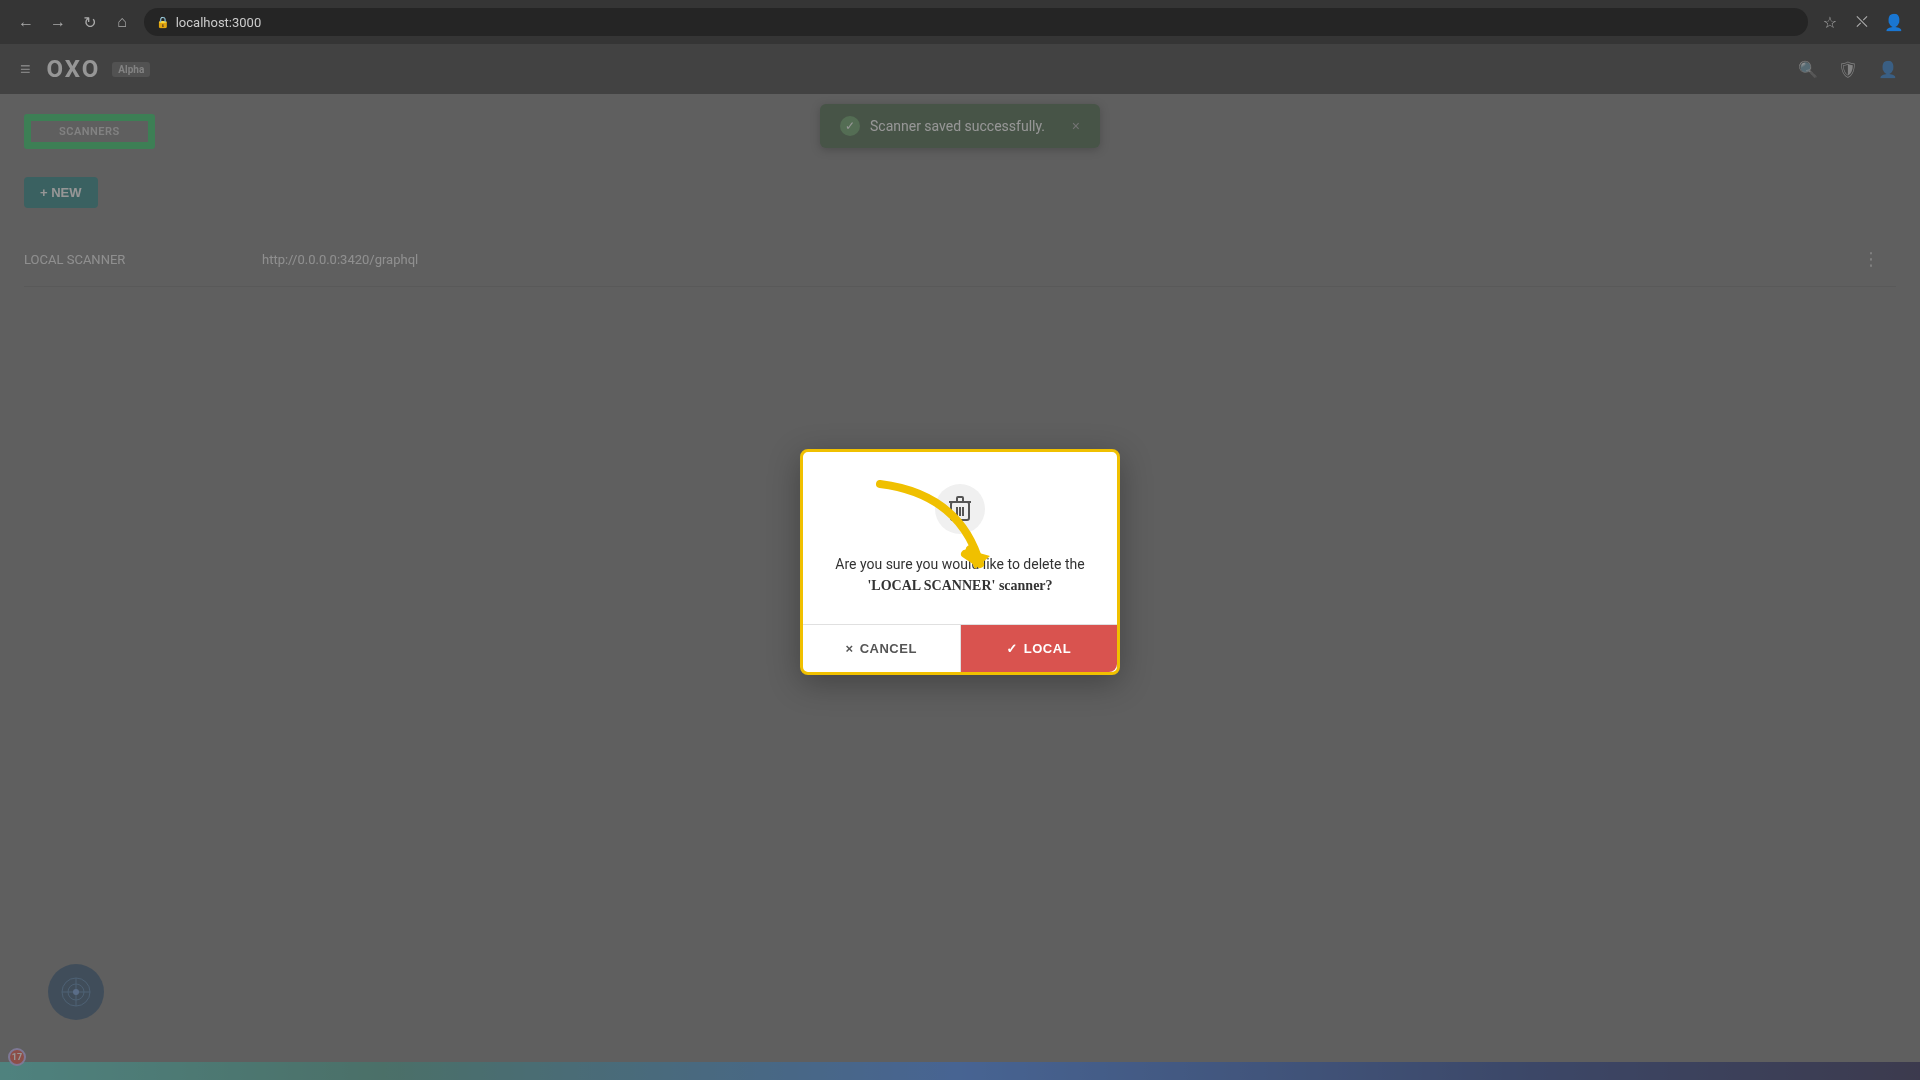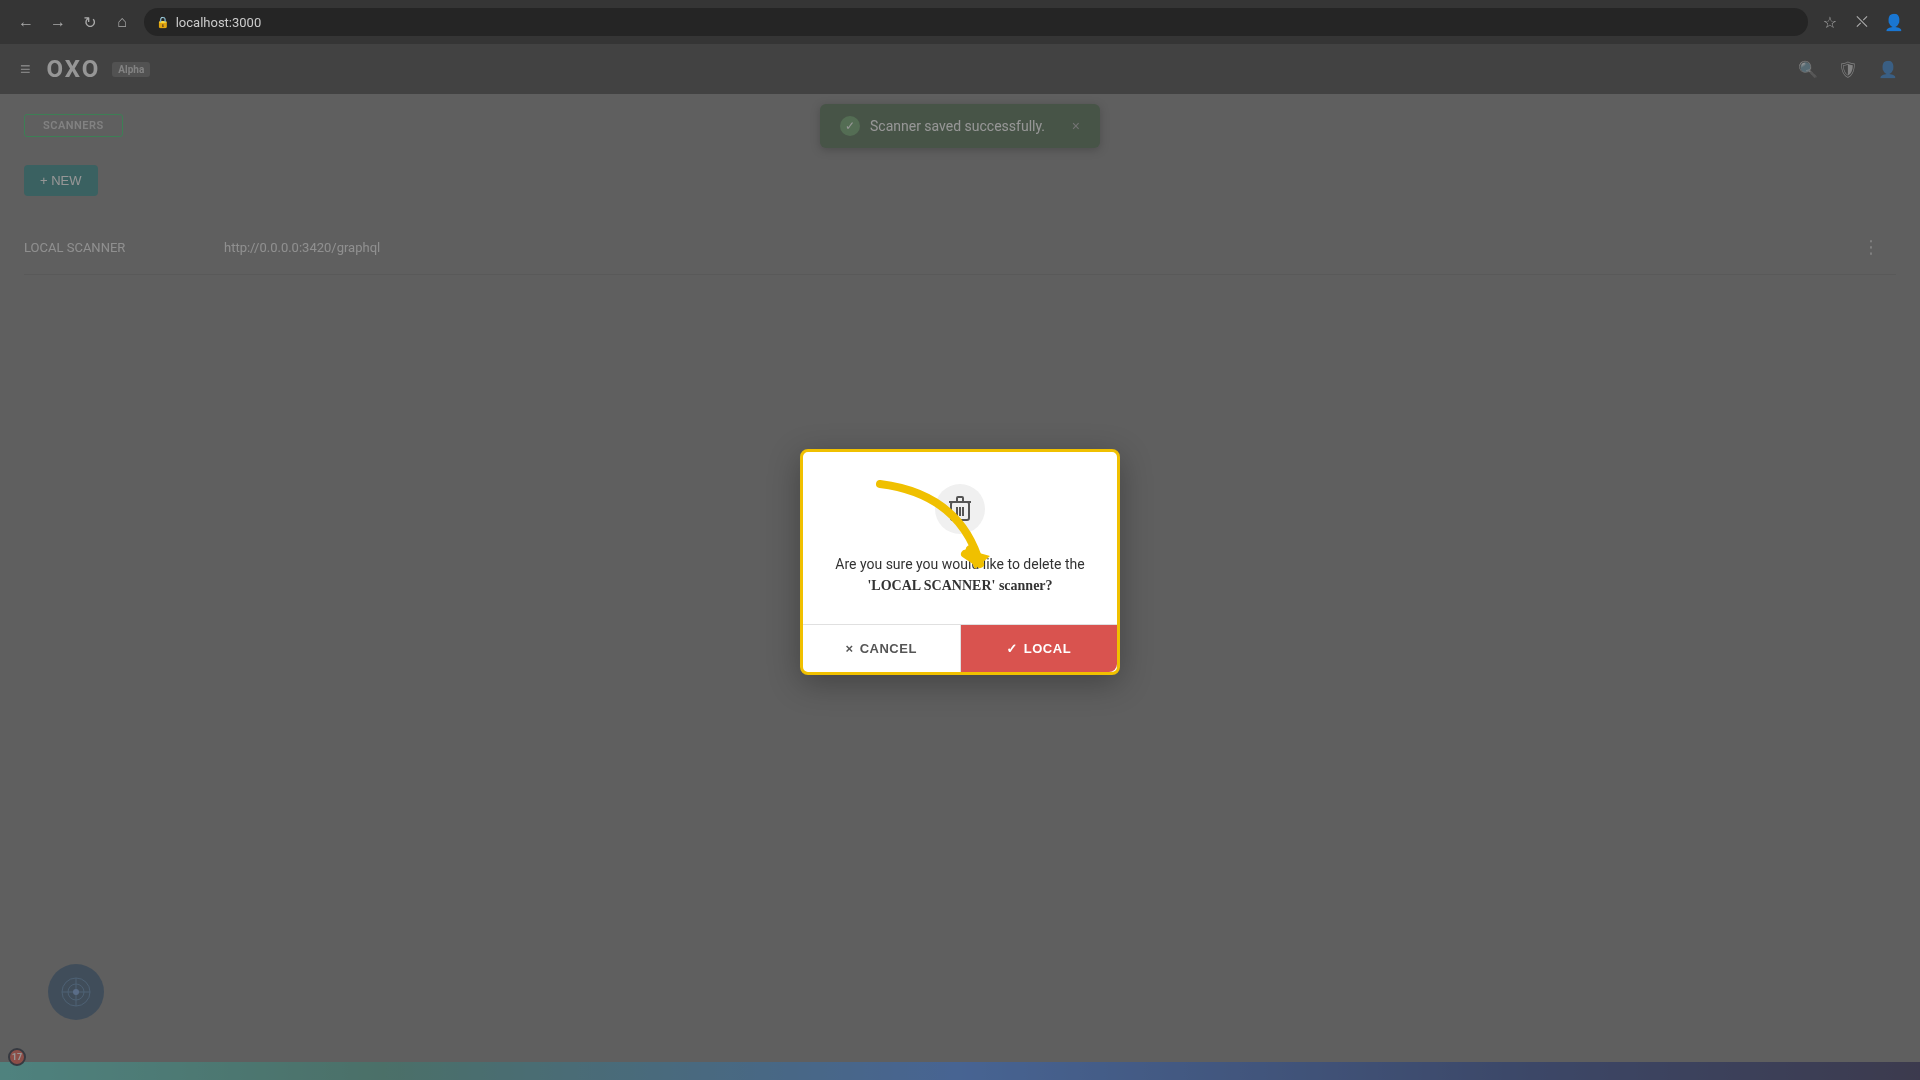--- a/index.html
+++ b/index.html
@@ -184,34 +184,34 @@
       display: flex;
       align-items: center;
       margin-bottom: 20px;
     }
     .breadcrumb-item {
       font-size: 11px;
       font-weight: 600;
       color: #ccc;
       letter-spacing: 0.5px;
       text-transform: uppercase;
-      padding: 4px 18px;
-      border: 1px solid #22c55e;
+      padding: 4px 28px;
+      border: 7px solid #22c55e;
       border-radius: 3px;
     }
 
     
     .new-btn {
       background: #1a7a7a;
       color: #fff;
       border: none;
       padding: 8px 16px;
       border-radius: 4px;
       font-size: 13px;
-      font-weight: 400;
+      font-weight: 700;
       cursor: pointer;
       display: flex;
       align-items: center;
       gap: 6px;
       margin-bottom: 24px;
       margin-top: 28px;
     }
 
     
     .table-container {
@@ -227,20 +227,21 @@
       font-weight: 500;
     }
     .table-row {
       display: grid;
       grid-template-columns: 200px 1fr 120px;
       padding: 14px 0;
       border-bottom: 1px solid #666;
       color: #eee;
       font-size: 13px;
       align-items: center;
+      gap: 38px;
     }
     .table-actions {
       text-align: right;
       padding-right: 8px;
     }
     .actions-menu-btn {
       background: transparent;
       border: none;
       color: #ccc;
       font-size: 18px;
@@ -368,21 +369,21 @@
       background: #e74c3c;
       color: #fff;
       font-size: 9px;
       font-weight: 700;
       width: 18px;
       height: 18px;
       border-radius: 50%;
       display: flex;
       align-items: center;
       justify-content: center;
-      border: 2px solid #0f172a;
+      border: 2px solid #c4b5fd;
     }
 
     
     .footer-bar {
       position: absolute;
       bottom: 0;
       left: 0;
       width: 100%;
       height: 18px;
       background: linear-gradient(90deg, #4ecdc4 0%, #44a08d 20%, #3b82f6 50%, #1e3a8a 80%, #1e1b4b 100%);

